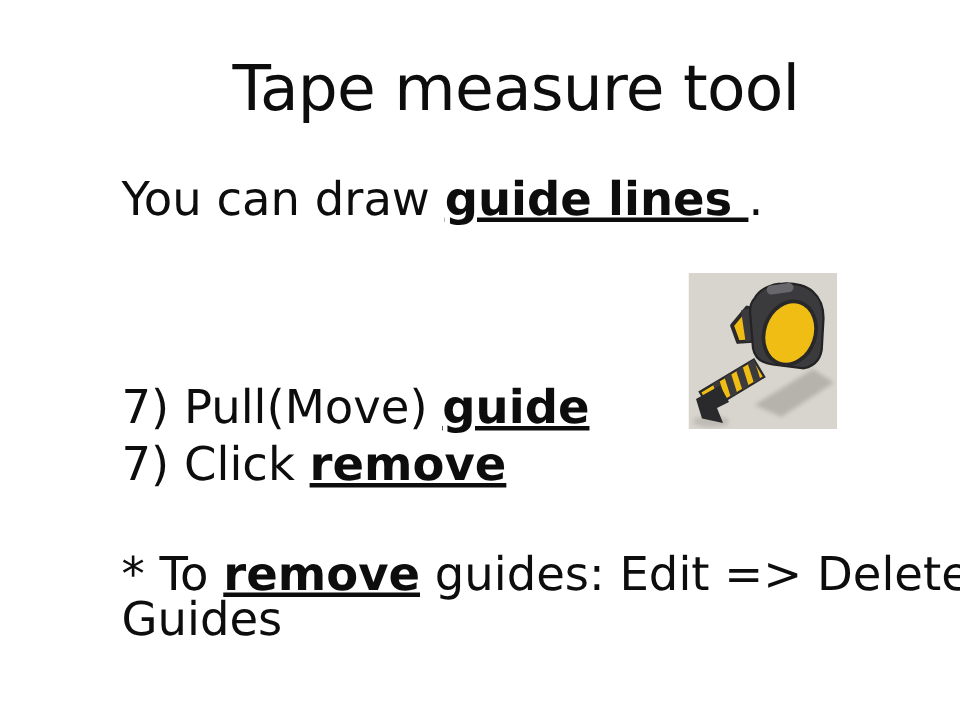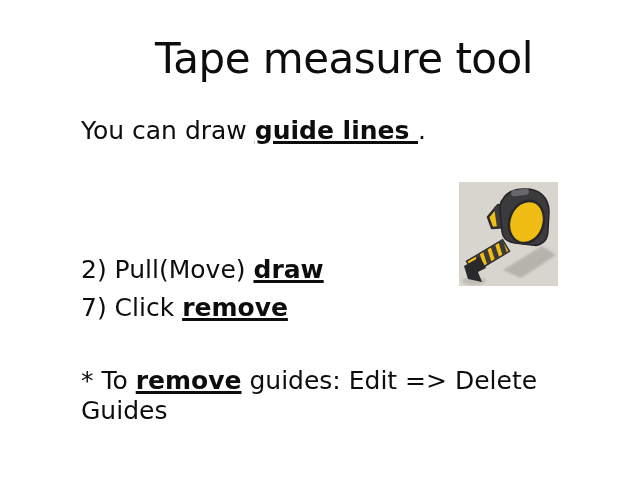--- a/index.html
+++ b/index.html
@@ -23,21 +23,21 @@
     font-size: 42px;
     font-weight: 400;
     line-height: 1;
     letter-spacing: -0.5px;
     z-index: 1;
   }
   .line {
     position: absolute;
     left: 57px;
     margin: 0;
-    font-size: 25px;
+    font-size: 31px;
     line-height: 1.16;
     white-space: nowrap;
     z-index: 1;
   }
   .line .emph {
     font-weight: bold;
     text-decoration: underline;
     text-decoration-thickness: 2.5px;
     text-underline-offset: 2px;
   }
@@ -55,21 +55,21 @@
 <body>
 
 <div class="slide">
 
   <h1 class="title">Tape measure tool</h1>
 
   <p class="line" style="top:116px"><span class="plain">You can draw </span><span class="emph">guide lines </span><span class="plain">.</span></p>
 
 
 
-  <p class="line" style="top:255px"><span class="plain">2) Pull(Move) </span><span class="emph">draw</span></p>
+  <p class="line" style="top:255px"><span class="plain">7) Pull(Move) </span><span class="emph">guide</span></p>
 
   <p class="line" style="top:293px"><span class="plain">7) Click </span><span class="emph">remove</span></p>
 
   <p class="line" style="top:396px"><span class="plain">Guides</span></p>
 
   <p class="line" style="top:366px"><span class="plain">* To </span><span class="emph">remove</span><span class="plain"> guides: Edit =&gt; Delete</span></p>
 
   <div class="clipart">
     <svg viewBox="0 0 99 104" xmlns="http://www.w3.org/2000/svg">
       <defs>

